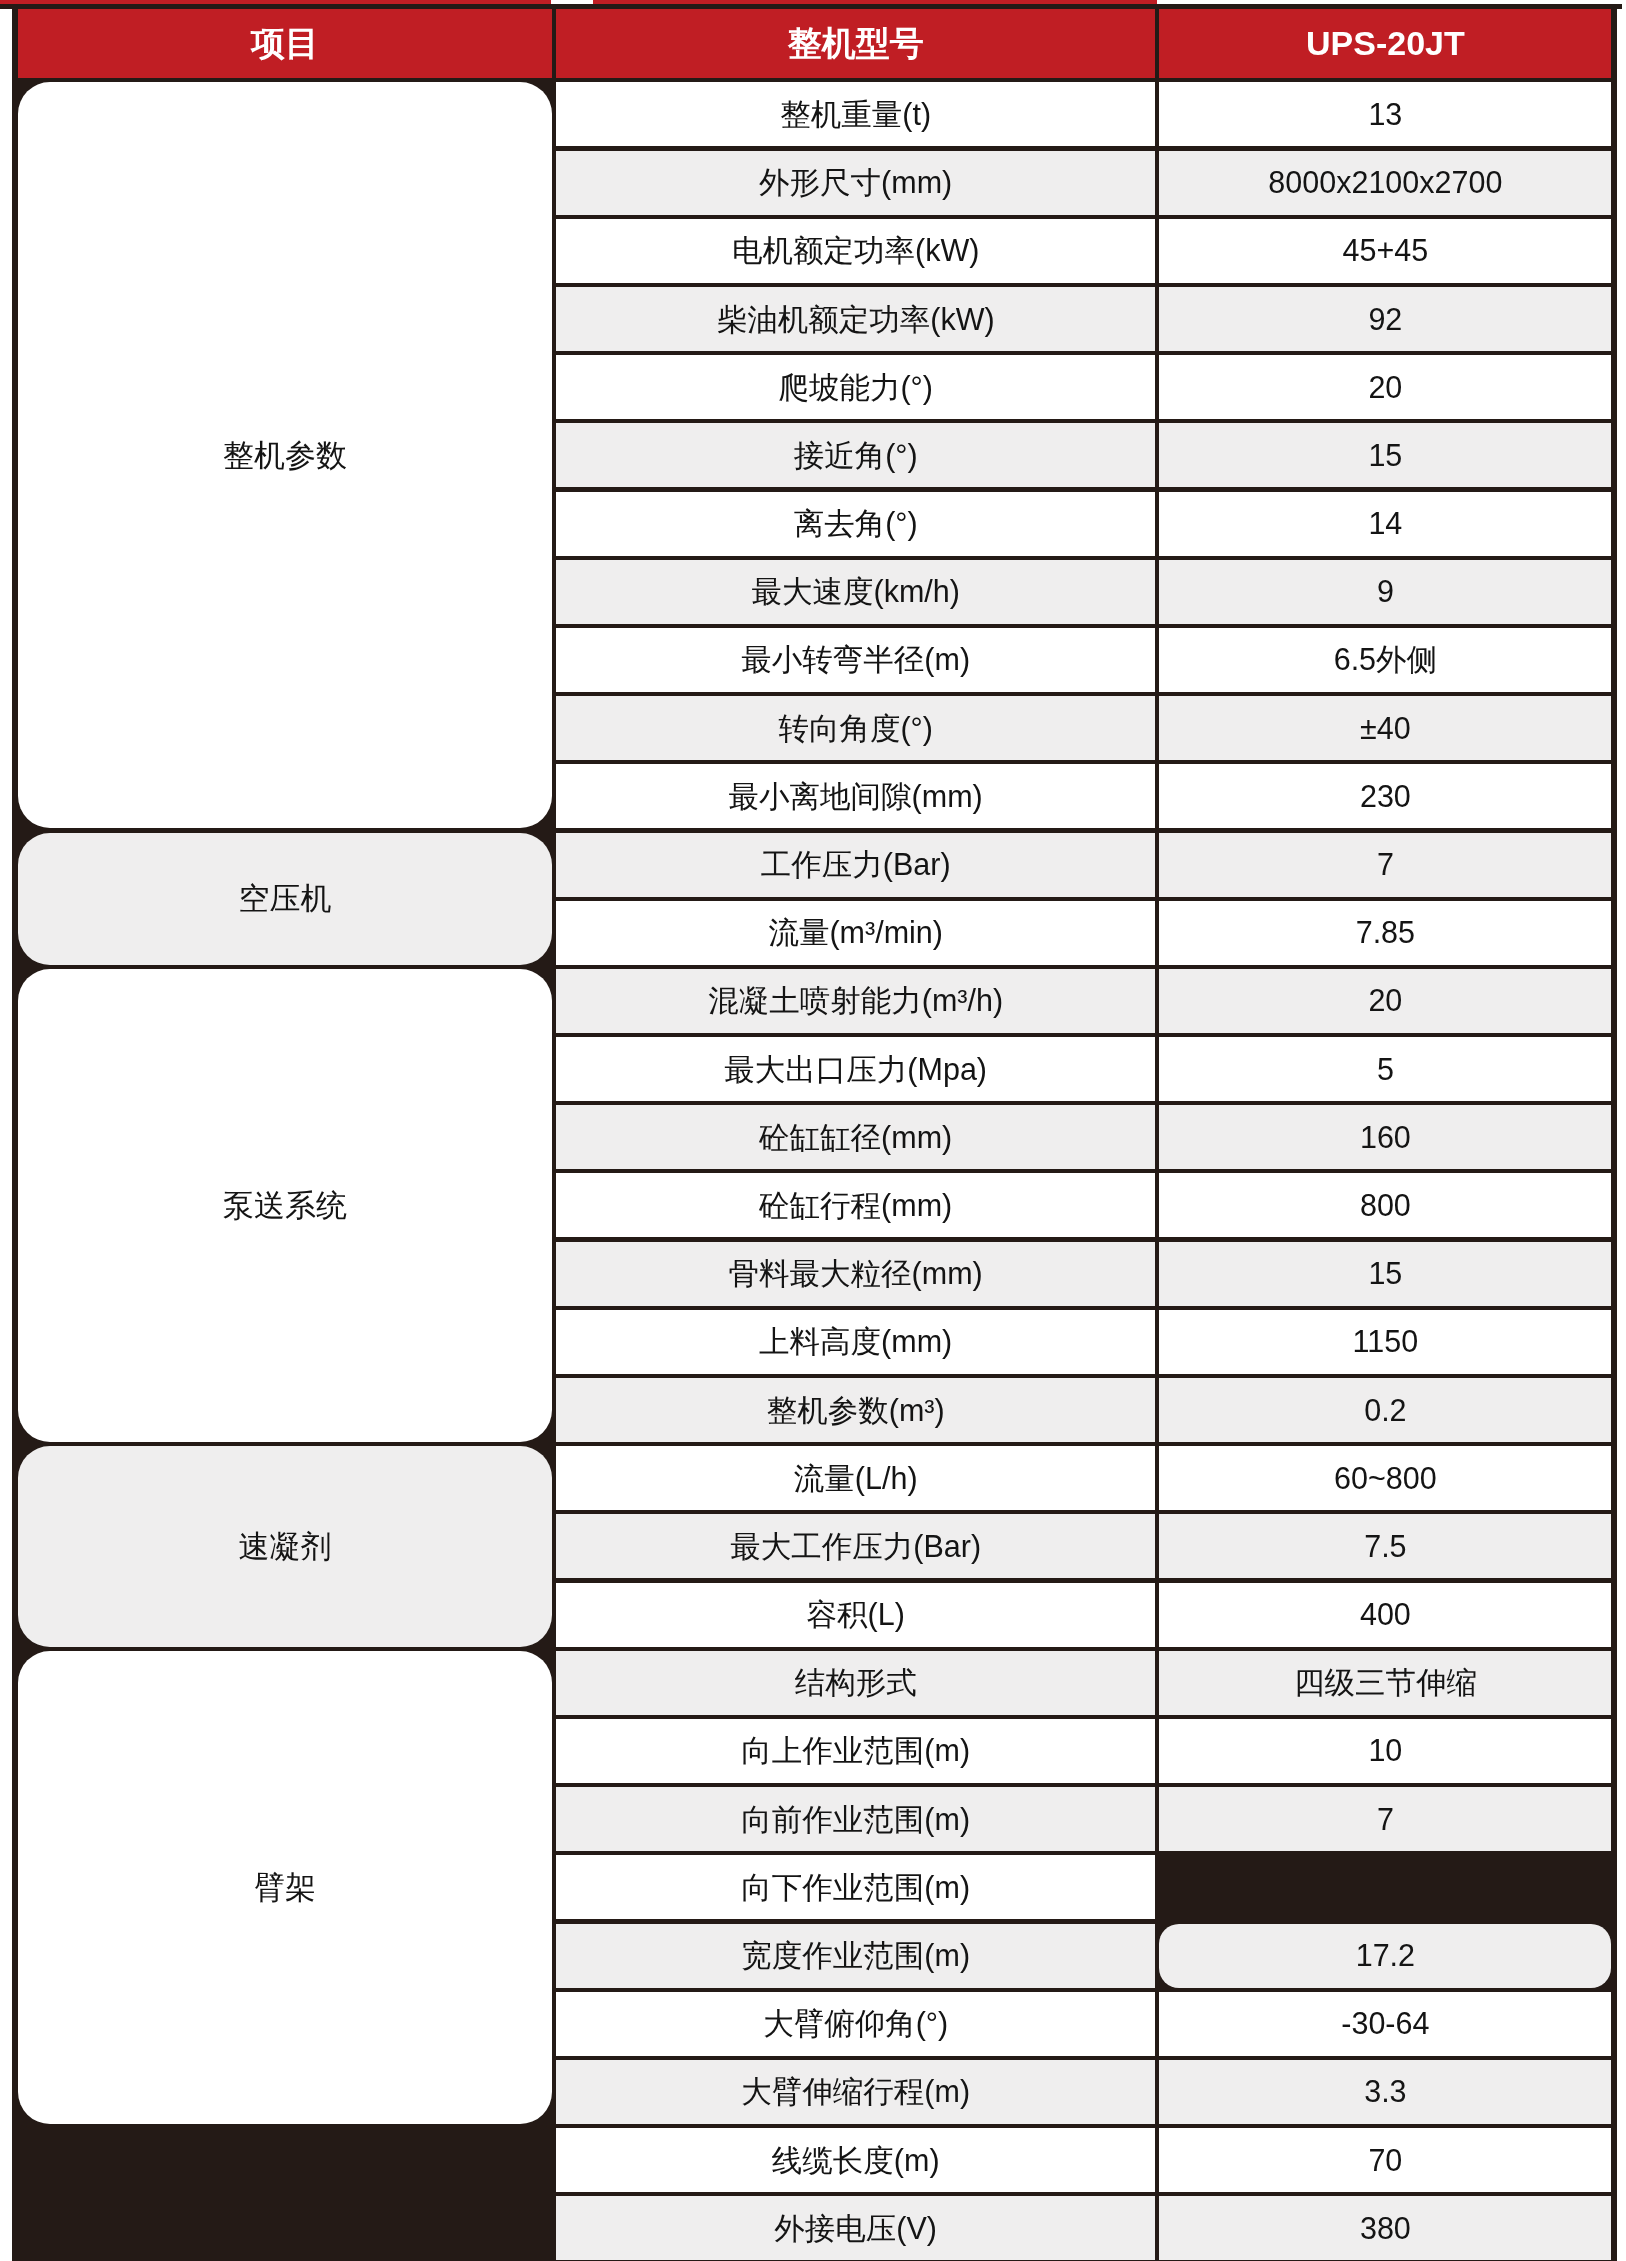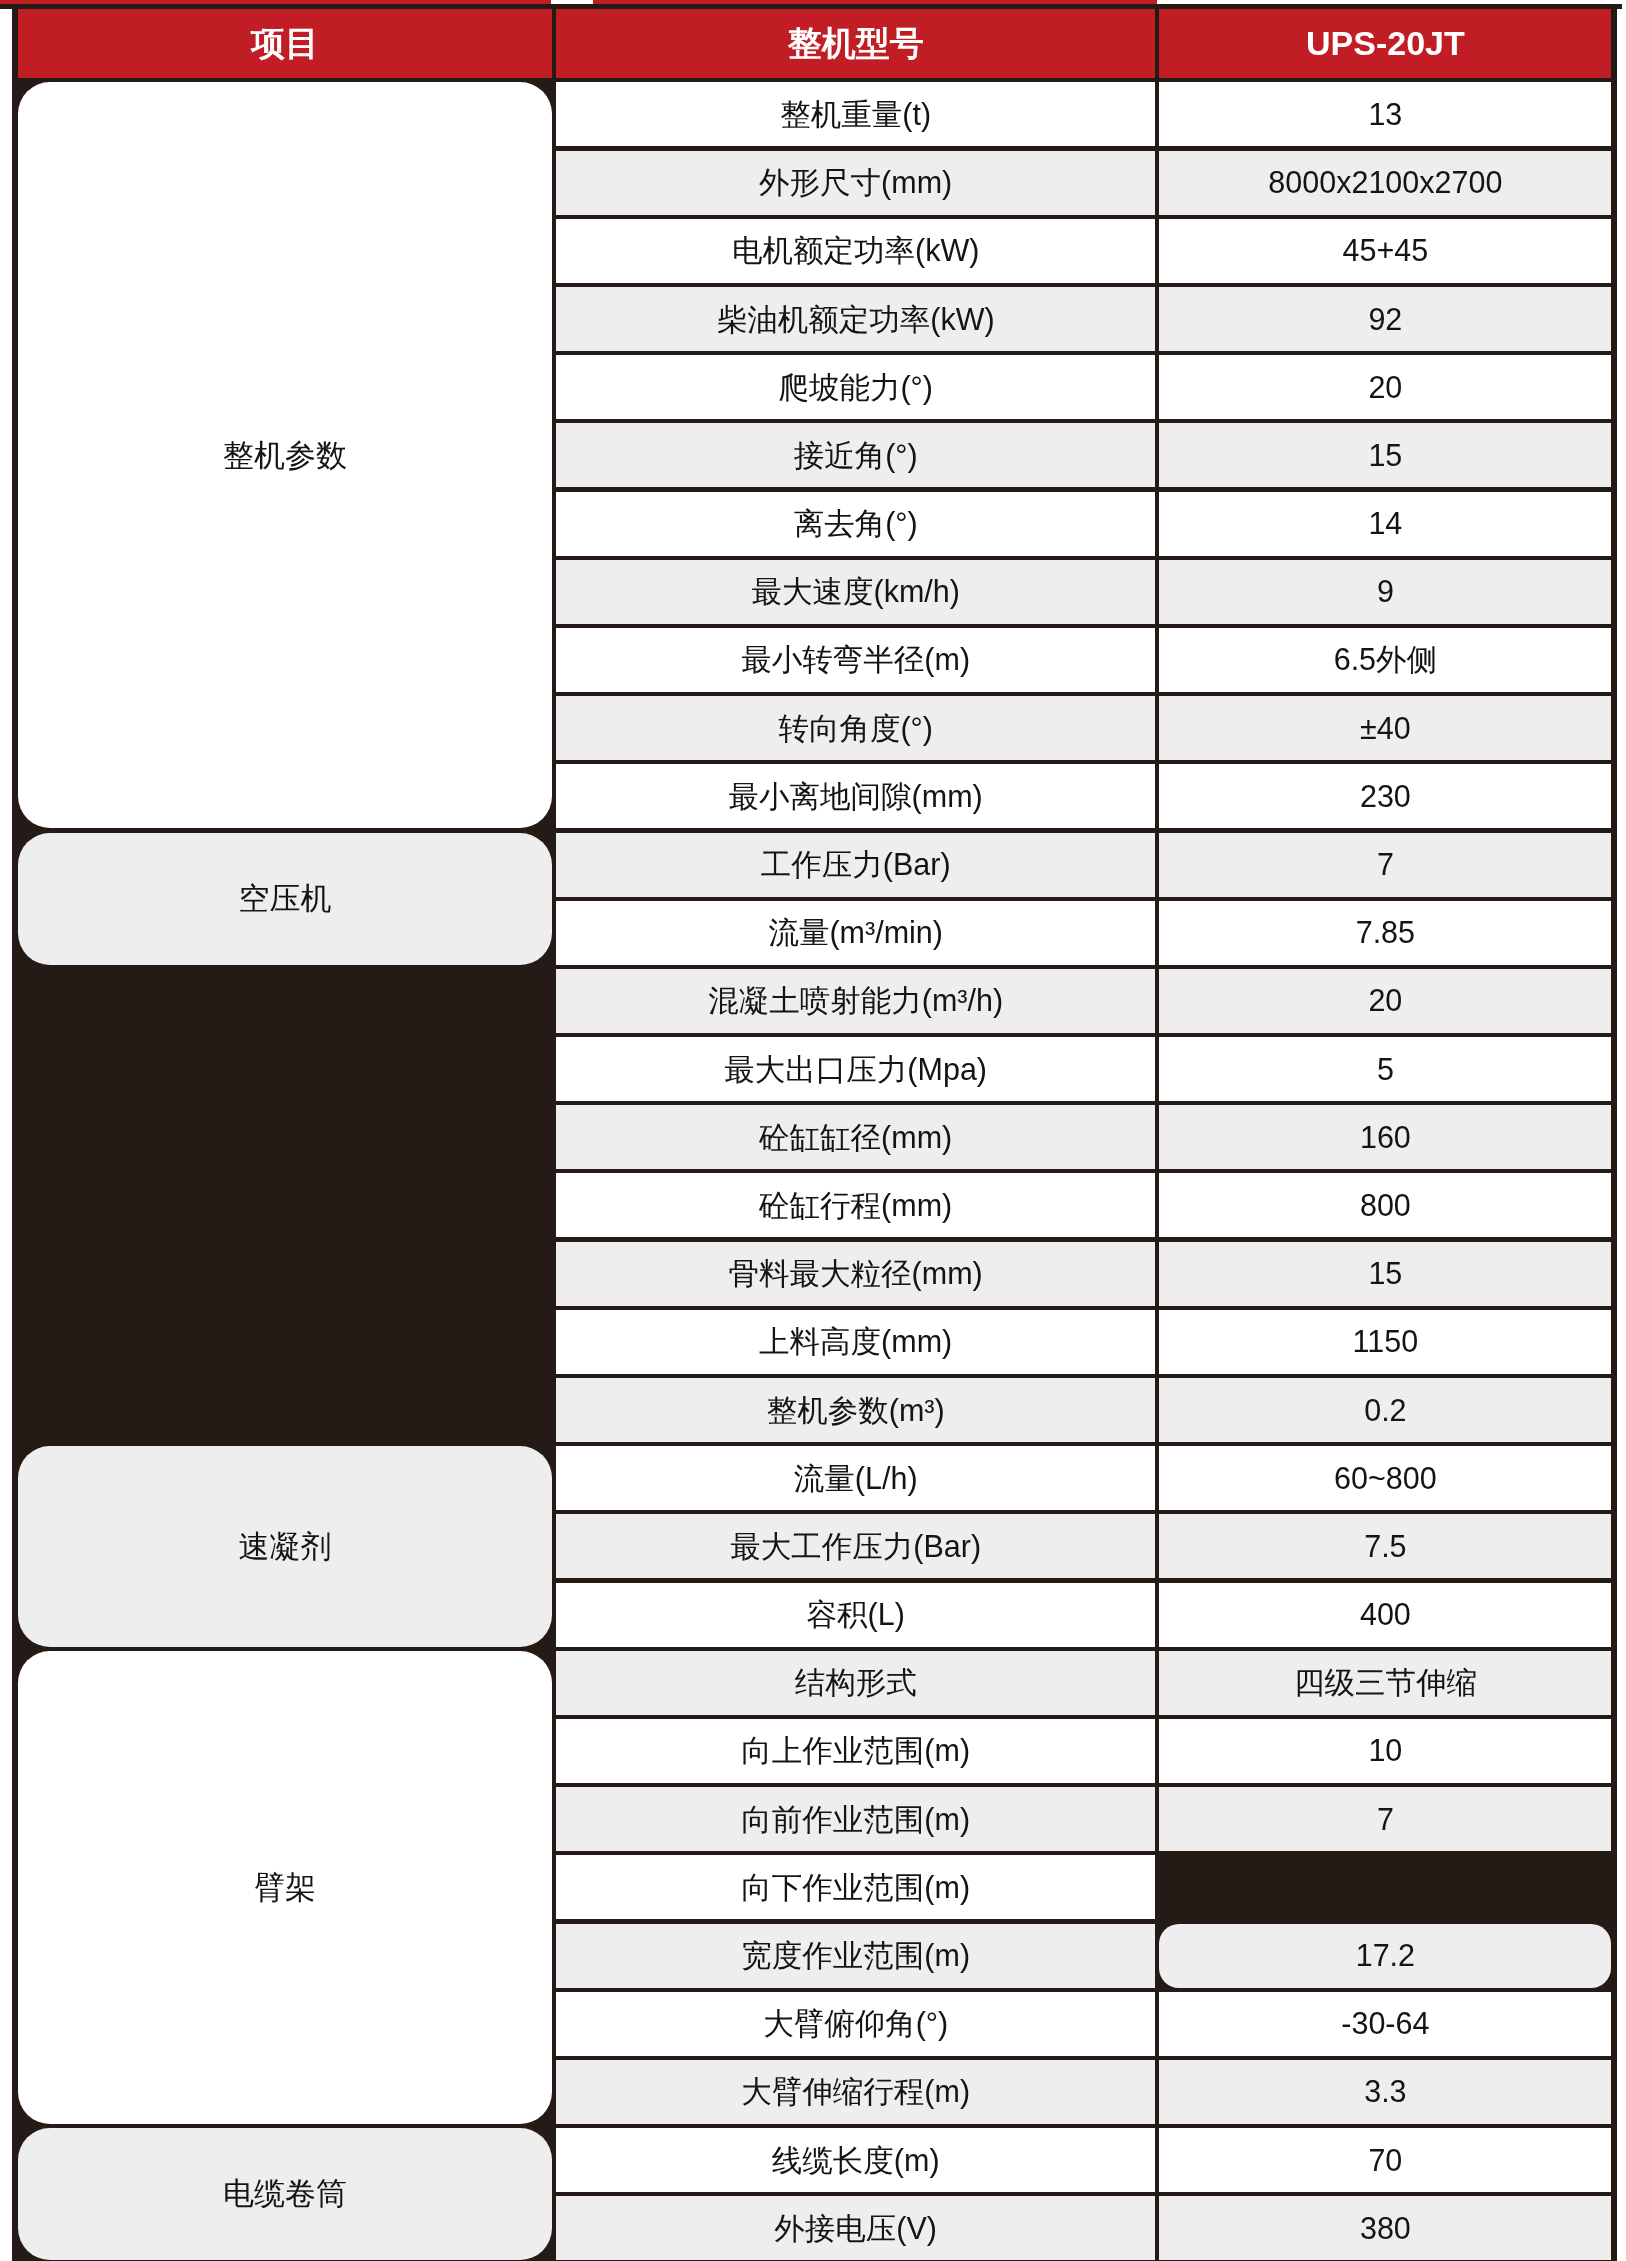--- a/index.html
+++ b/index.html
@@ -79,20 +79,21 @@
       <div class="cell val white" style="grid-area: 10 / 3;">6.5外侧</div>
       <div class="cell lbl gray" style="grid-area: 11 / 2;">转向角度(°)</div>
       <div class="cell val gray" style="grid-area: 11 / 3;">±40</div>
       <div class="cell lbl white" style="grid-area: 12 / 2;">最小离地间隙(mm)</div>
       <div class="cell val white" style="grid-area: 12 / 3;">230</div>
       <div class="cell grp gray" style="grid-area: 13 / 1 / span 2;">空压机</div>
       <div class="cell lbl gray" style="grid-area: 13 / 2;">工作压力(Bar)</div>
       <div class="cell val gray" style="grid-area: 13 / 3;">7</div>
       <div class="cell lbl white" style="grid-area: 14 / 2;">流量(m³/min)</div>
       <div class="cell val white" style="grid-area: 14 / 3;">7.85</div>
+      <div class="cell grp white" style="grid-area: 15 / 1 / span 7;">泵送系统</div>
       <div class="cell lbl gray" style="grid-area: 15 / 2;">混凝土喷射能力(m³/h)</div>
       <div class="cell val gray" style="grid-area: 15 / 3;">20</div>
       <div class="cell lbl white" style="grid-area: 16 / 2;">最大出口压力(Mpa)</div>
       <div class="cell val white" style="grid-area: 16 / 3;">5</div>
       <div class="cell lbl gray" style="grid-area: 17 / 2;">砼缸缸径(mm)</div>
       <div class="cell val gray" style="grid-area: 17 / 3;">160</div>
       <div class="cell lbl white" style="grid-area: 18 / 2;">砼缸行程(mm)</div>
       <div class="cell val white" style="grid-area: 18 / 3;">800</div>
       <div class="cell lbl gray" style="grid-area: 19 / 2;">骨料最大粒径(mm)</div>
       <div class="cell val gray" style="grid-area: 19 / 3;">15</div>
@@ -114,20 +115,19 @@
       <div class="cell val white" style="grid-area: 26 / 3;">10</div>
       <div class="cell lbl gray" style="grid-area: 27 / 2;">向前作业范围(m)</div>
       <div class="cell val gray" style="grid-area: 27 / 3;">7</div>
       <div class="cell lbl white" style="grid-area: 28 / 2;">向下作业范围(m)</div>
       <div class="cell lbl gray" style="grid-area: 29 / 2;">宽度作业范围(m)</div>
       <div class="cell val gray" style="grid-area: 29 / 3; border-radius: 20px;">17.2</div>
       <div class="cell lbl white" style="grid-area: 30 / 2;">大臂俯仰角(°)</div>
       <div class="cell val white" style="grid-area: 30 / 3;">-30-64</div>
       <div class="cell lbl gray" style="grid-area: 31 / 2;">大臂伸缩行程(m)</div>
       <div class="cell val gray" style="grid-area: 31 / 3;">3.3</div>
-      <div class="cell grp gray" style="grid-area: 32 / 1 / span 2;">电缆卷筒</div>
       <div class="cell lbl white" style="grid-area: 32 / 2;">线缆长度(m)</div>
       <div class="cell val white" style="grid-area: 32 / 3;">70</div>
       <div class="cell lbl gray" style="grid-area: 33 / 2;">外接电压(V)</div>
       <div class="cell val gray" style="grid-area: 33 / 3;">380</div>
     </div>
 </div>
 
 
 </body></html>

